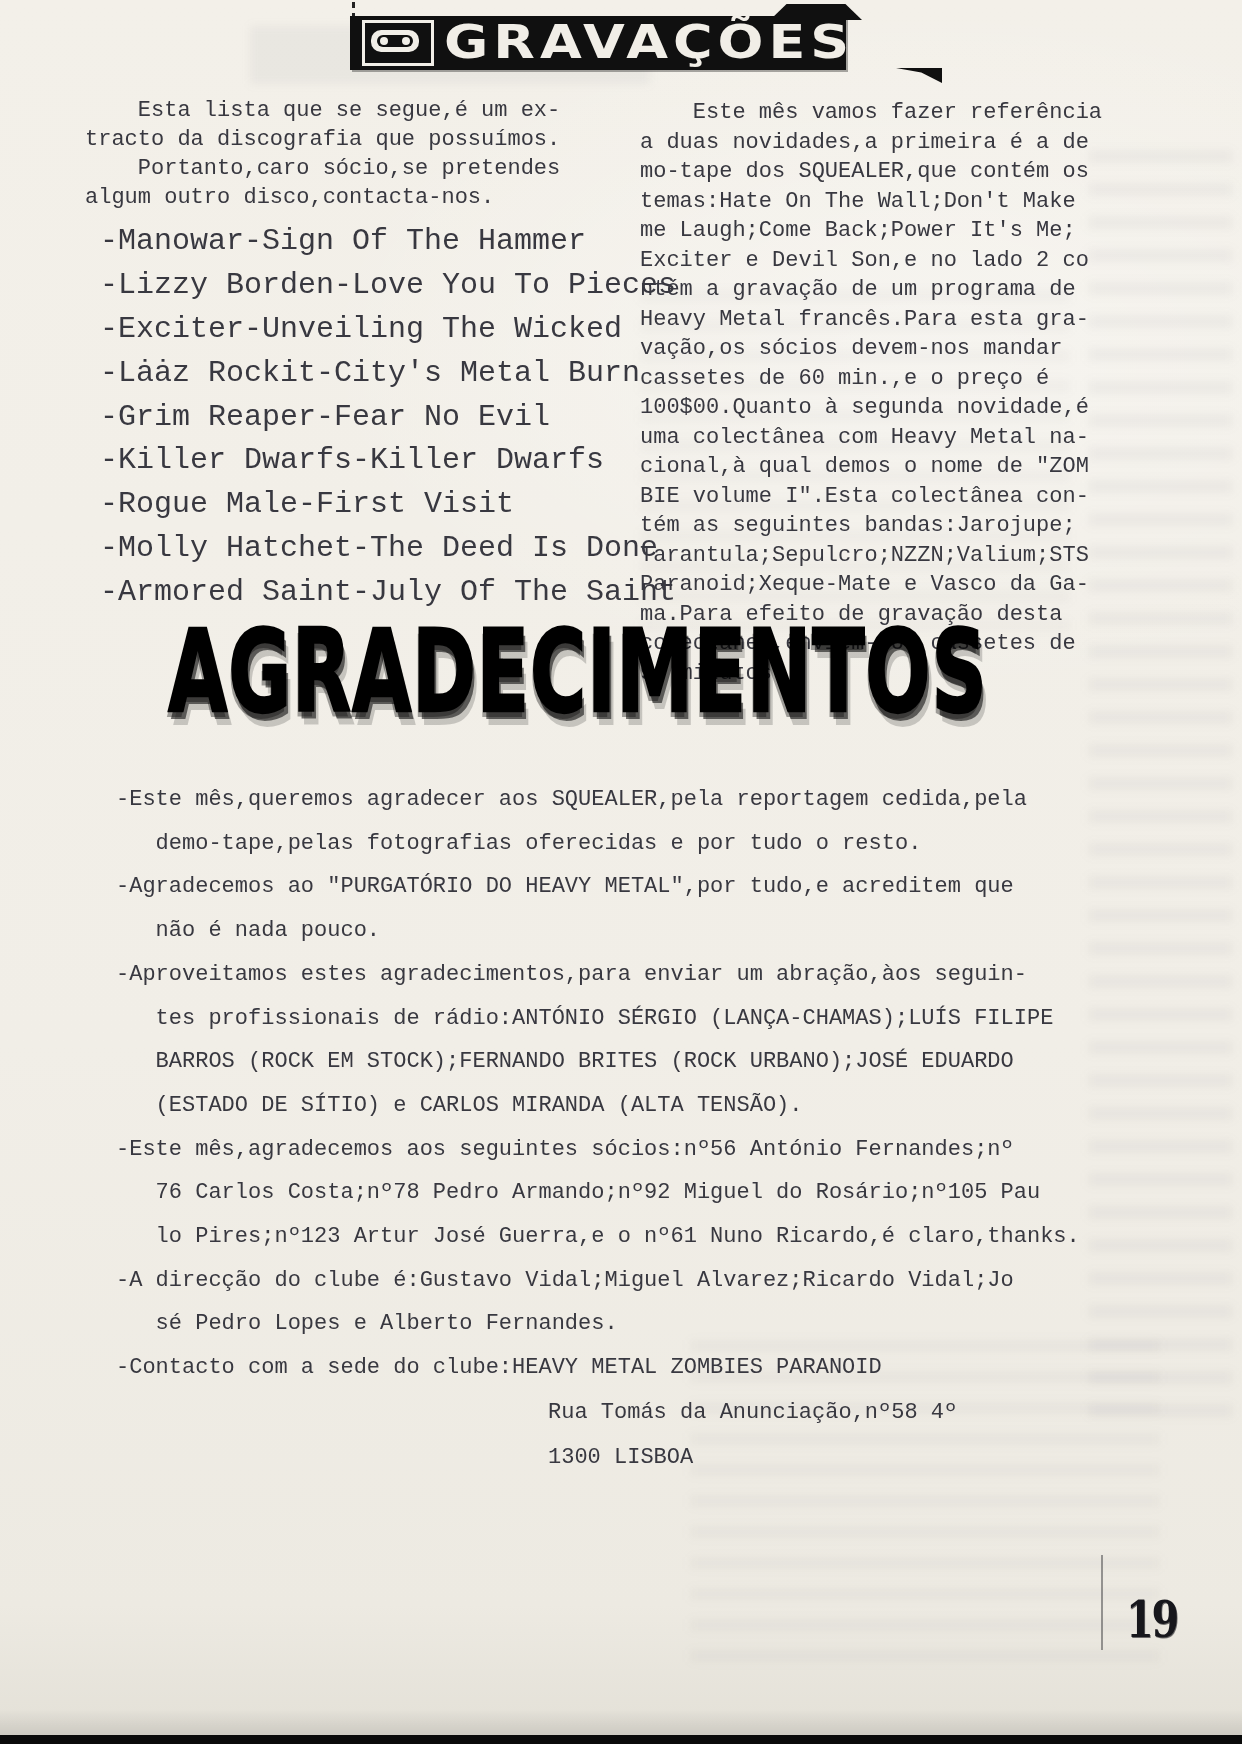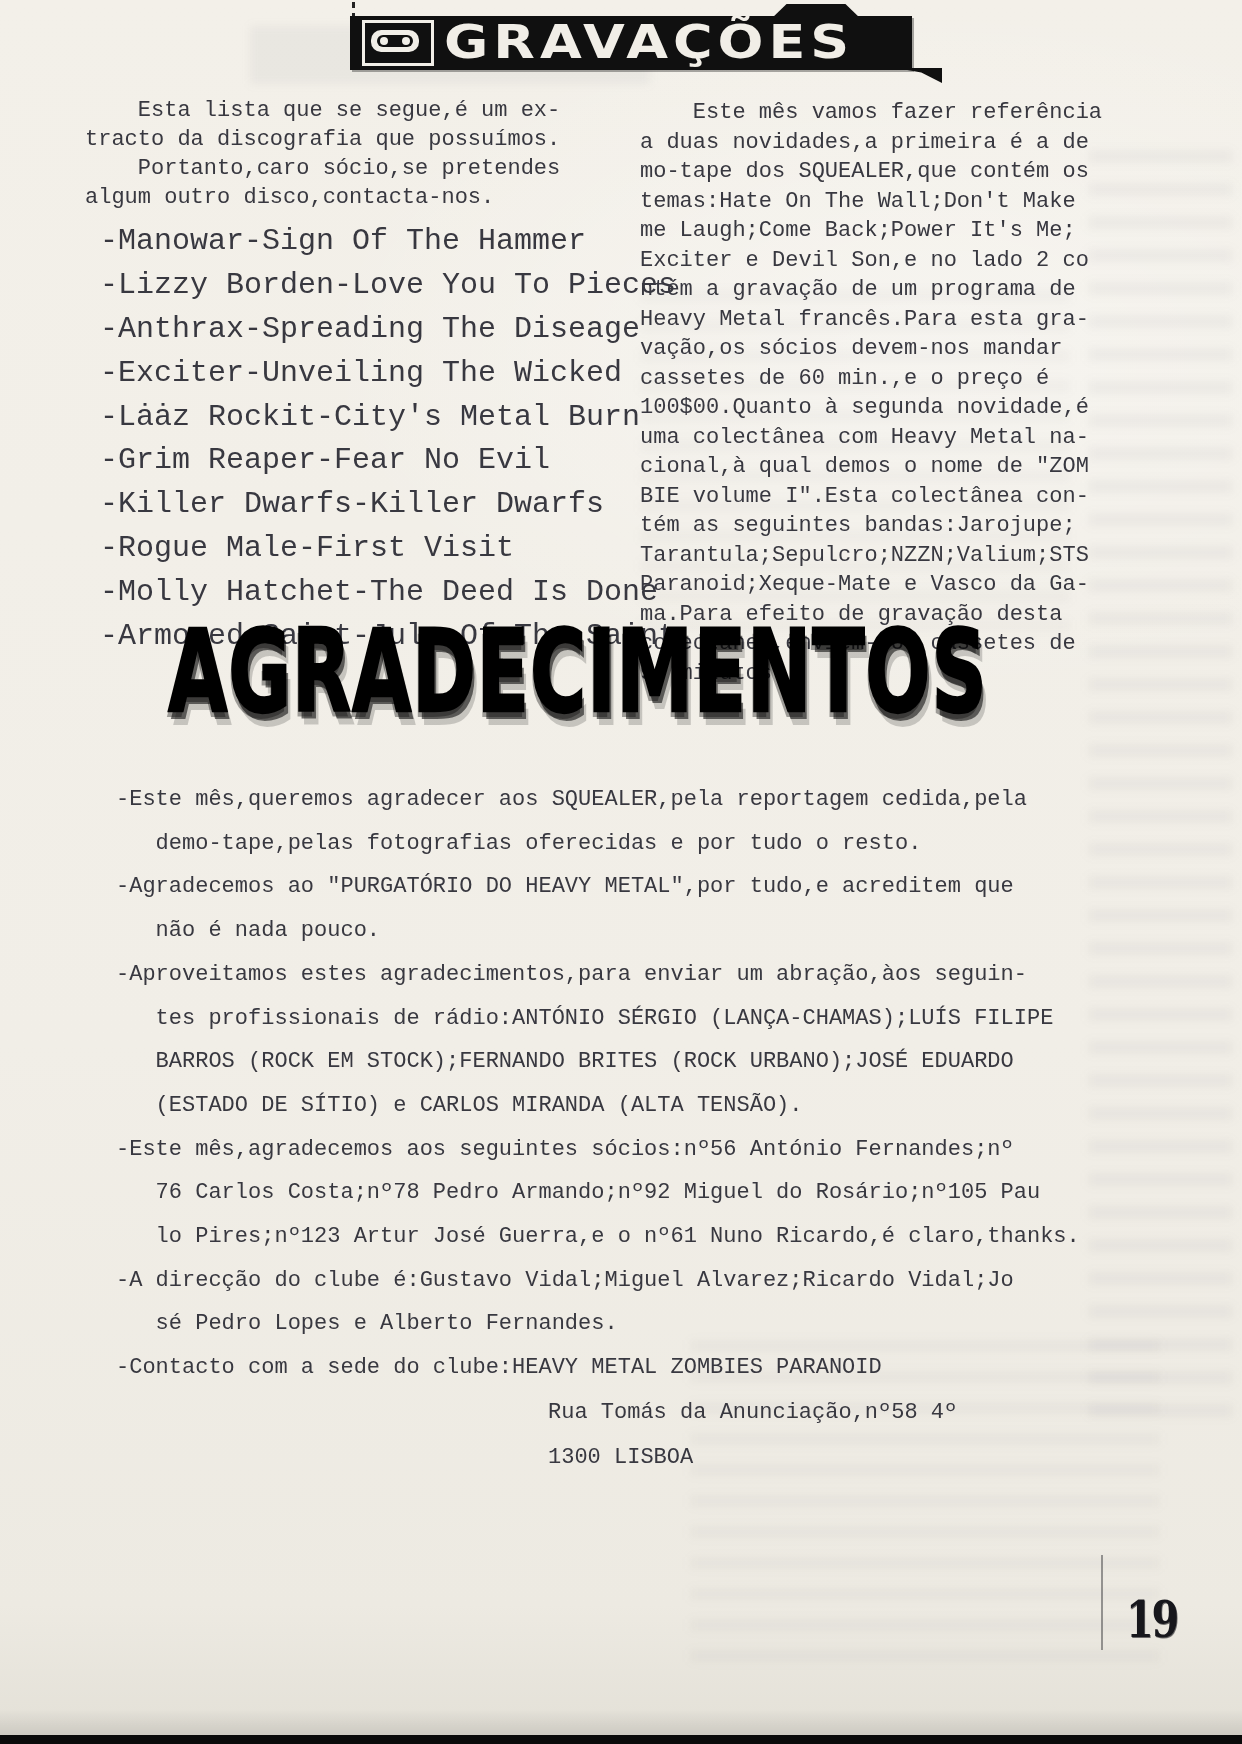--- a/index.html
+++ b/index.html
@@ -9,21 +9,21 @@
     background:
       radial-gradient(ellipse 900px 500px at 75% 20%, rgba(255,255,255,.35), rgba(255,255,255,0) 70%),
       linear-gradient(180deg, #f3f0e9 0%, #f1eee7 60%, #edeae2 92%, #e4e1d8 99%),
       #f1eee7;
     overflow:hidden;
     font-family:"Liberation Mono", monospace;
     color:#383840;
   }
   
   .logo-band{
-    position:absolute;left:350px;top:16px;width:562px;height:54px;
+    position:absolute;left:350px;top:16px;width:496px;height:54px;
     background:#101010;
     display:flex;align-items:center;
     box-shadow:2px 2px 0 rgba(16,16,16,.35);
   }
   .logo-bump{
     position:absolute;left:770px;top:4px;width:92px;height:16px;background:#101010;
     clip-path:polygon(0 100%,18% 0,82% 0,100% 100%);
   }
   .logo-tail{
     position:absolute;left:896px;top:68px;width:46px;height:15px;background:#101010;
@@ -124,21 +124,20 @@
     <span class="logo-text">GRAVAÇÕES</span>
   </div>
 
   <div class="type intro">    Esta lista que se segue,é um ex-
 tracto da discografia que possuímos.
     Portanto,caro sócio,se pretendes
 algum outro disco,contacta-nos.</div>
   <ul class="disco">
     <li>-Manowar-Sign Of The Hammer</li>
     <li>-Lizzy Borden-Love You To Pieces</li>
-    <li>-Anthrax-Spreading The Diseage</li>
     <li>-Exciter-Unveiling The Wicked</li>
     <li>-Lȧȧz Rockit-City's Metal Burn</li>
     <li>-Grim Reaper-Fear No Evil</li>
     <li>-Killer Dwarfs-Killer Dwarfs</li>
     <li>-Rogue Male-First Visit</li>
     <li>-Molly Hatchet-The Deed Is Done</li>
     <li>-Armored Saint-July Of The Saint</li>
   </ul>
 
   <div class="type newscol">    Este mês vamos fazer referência

